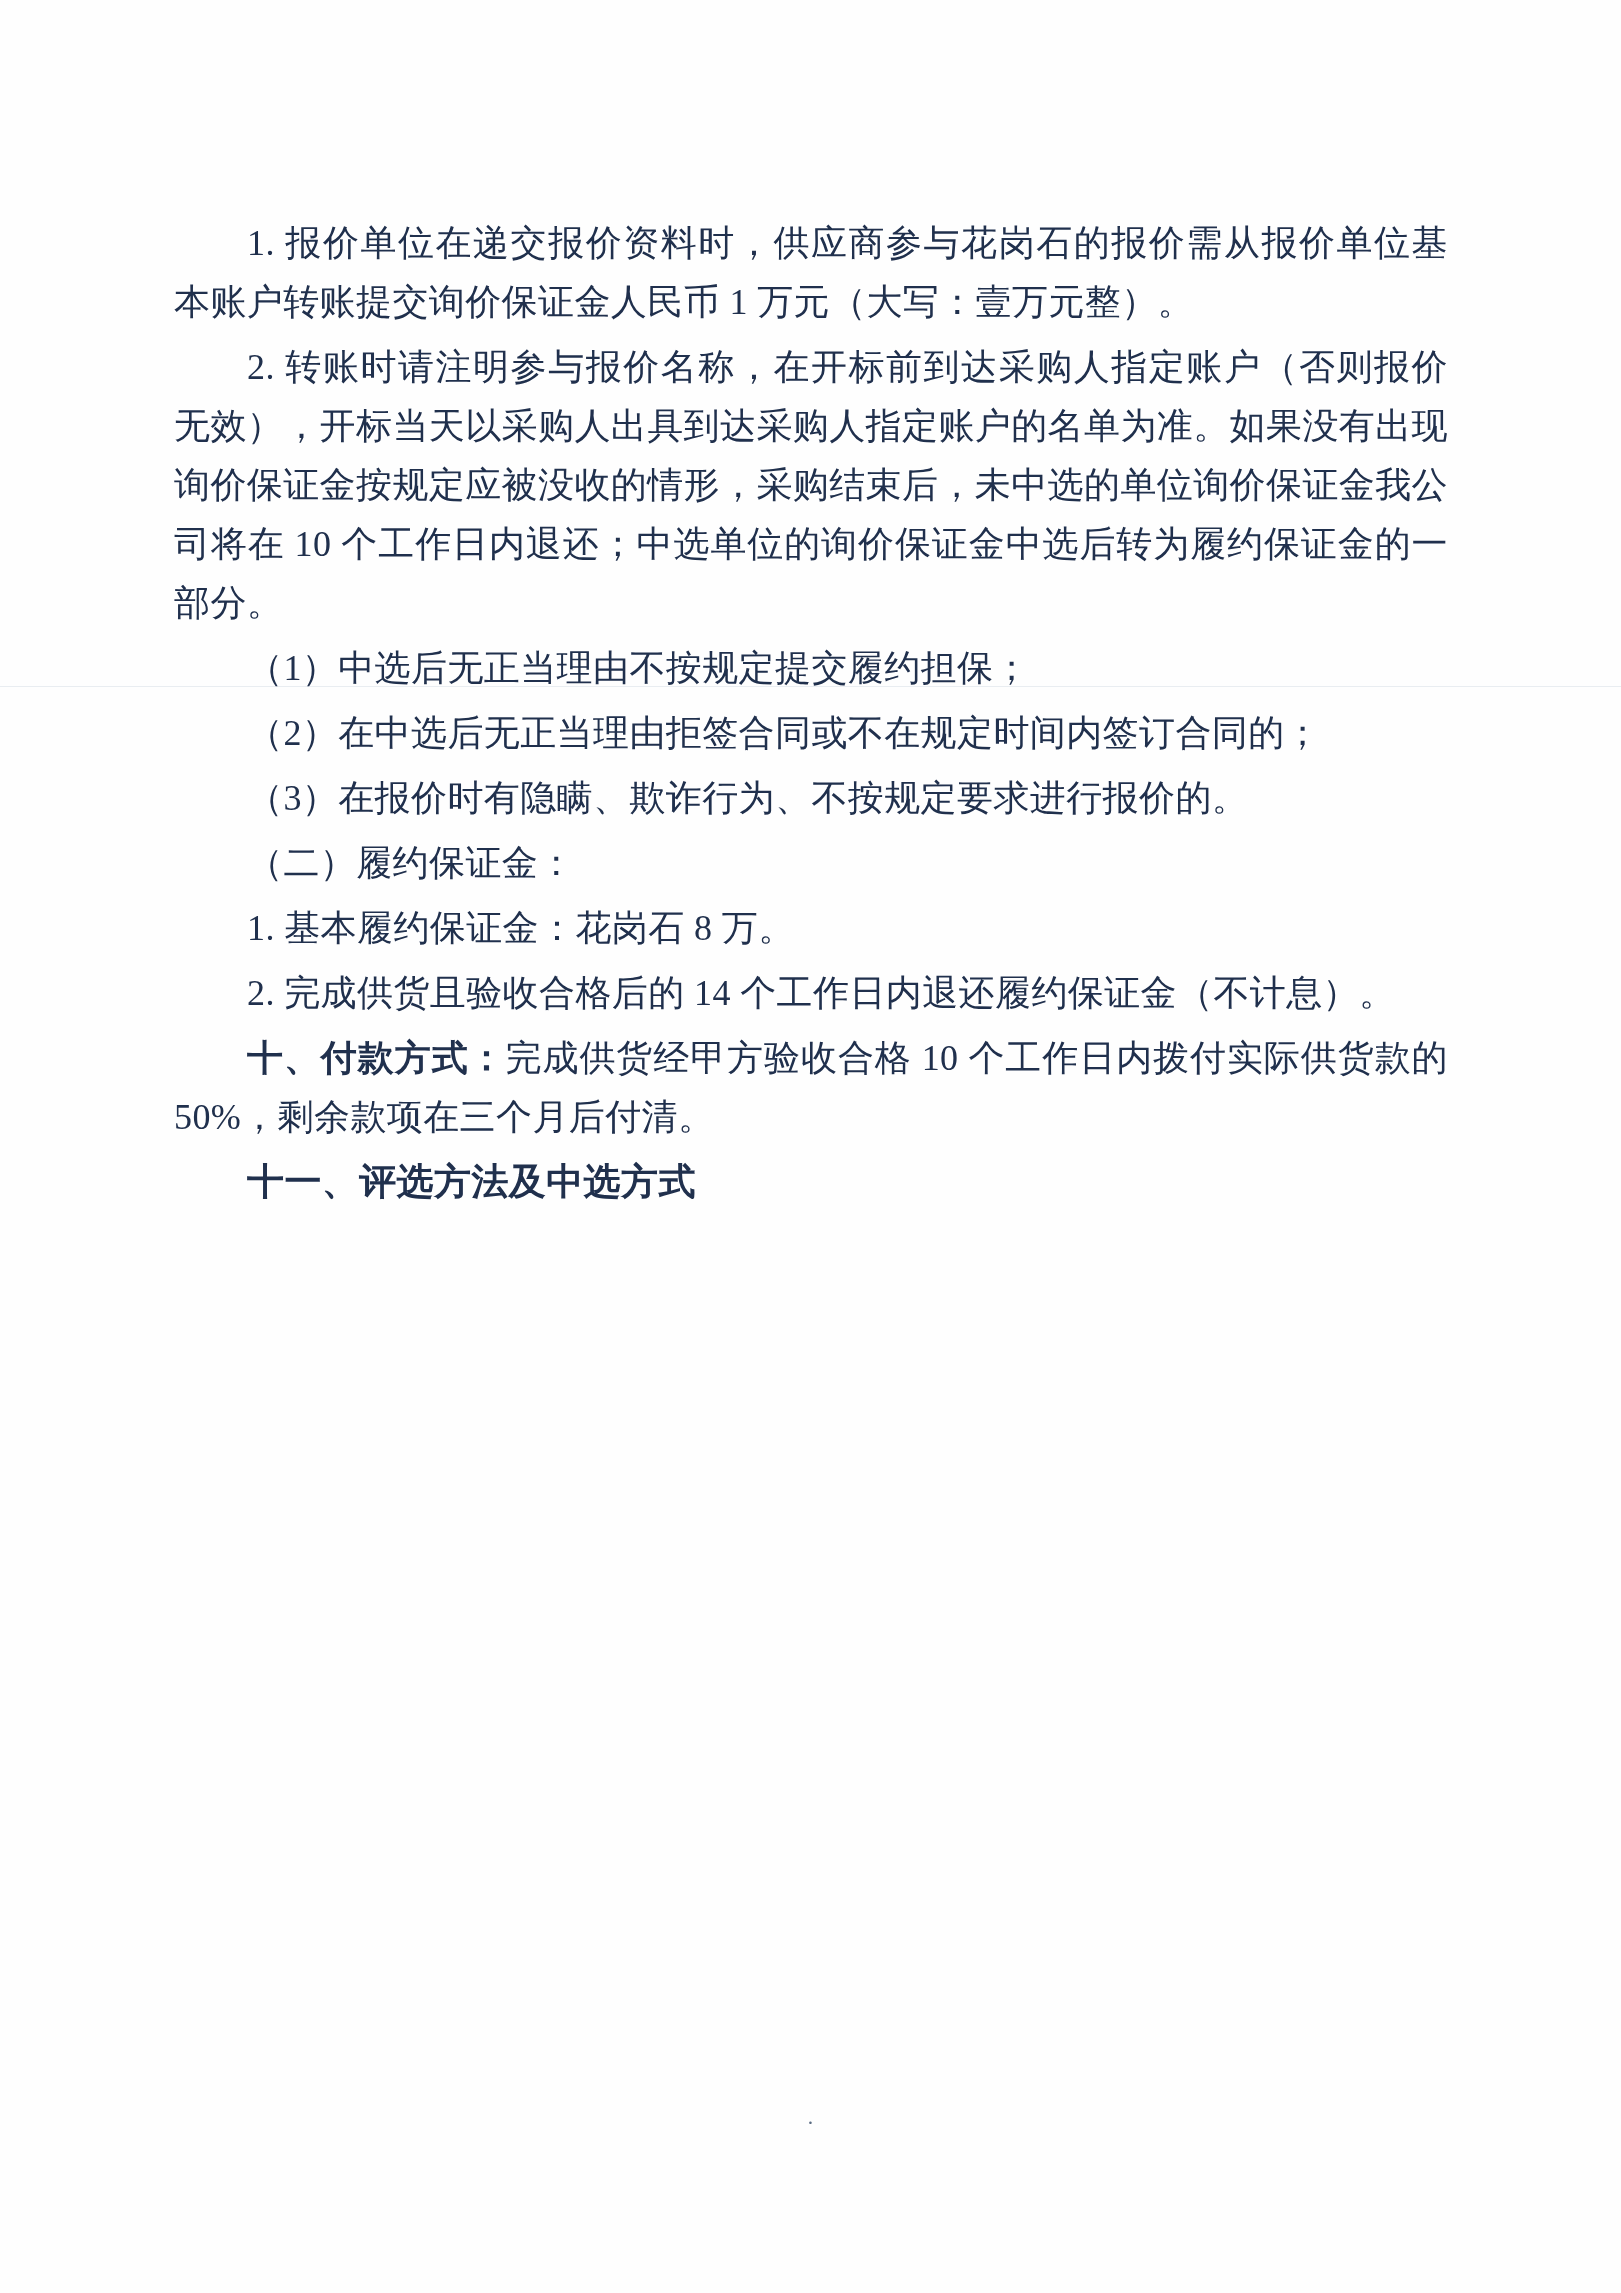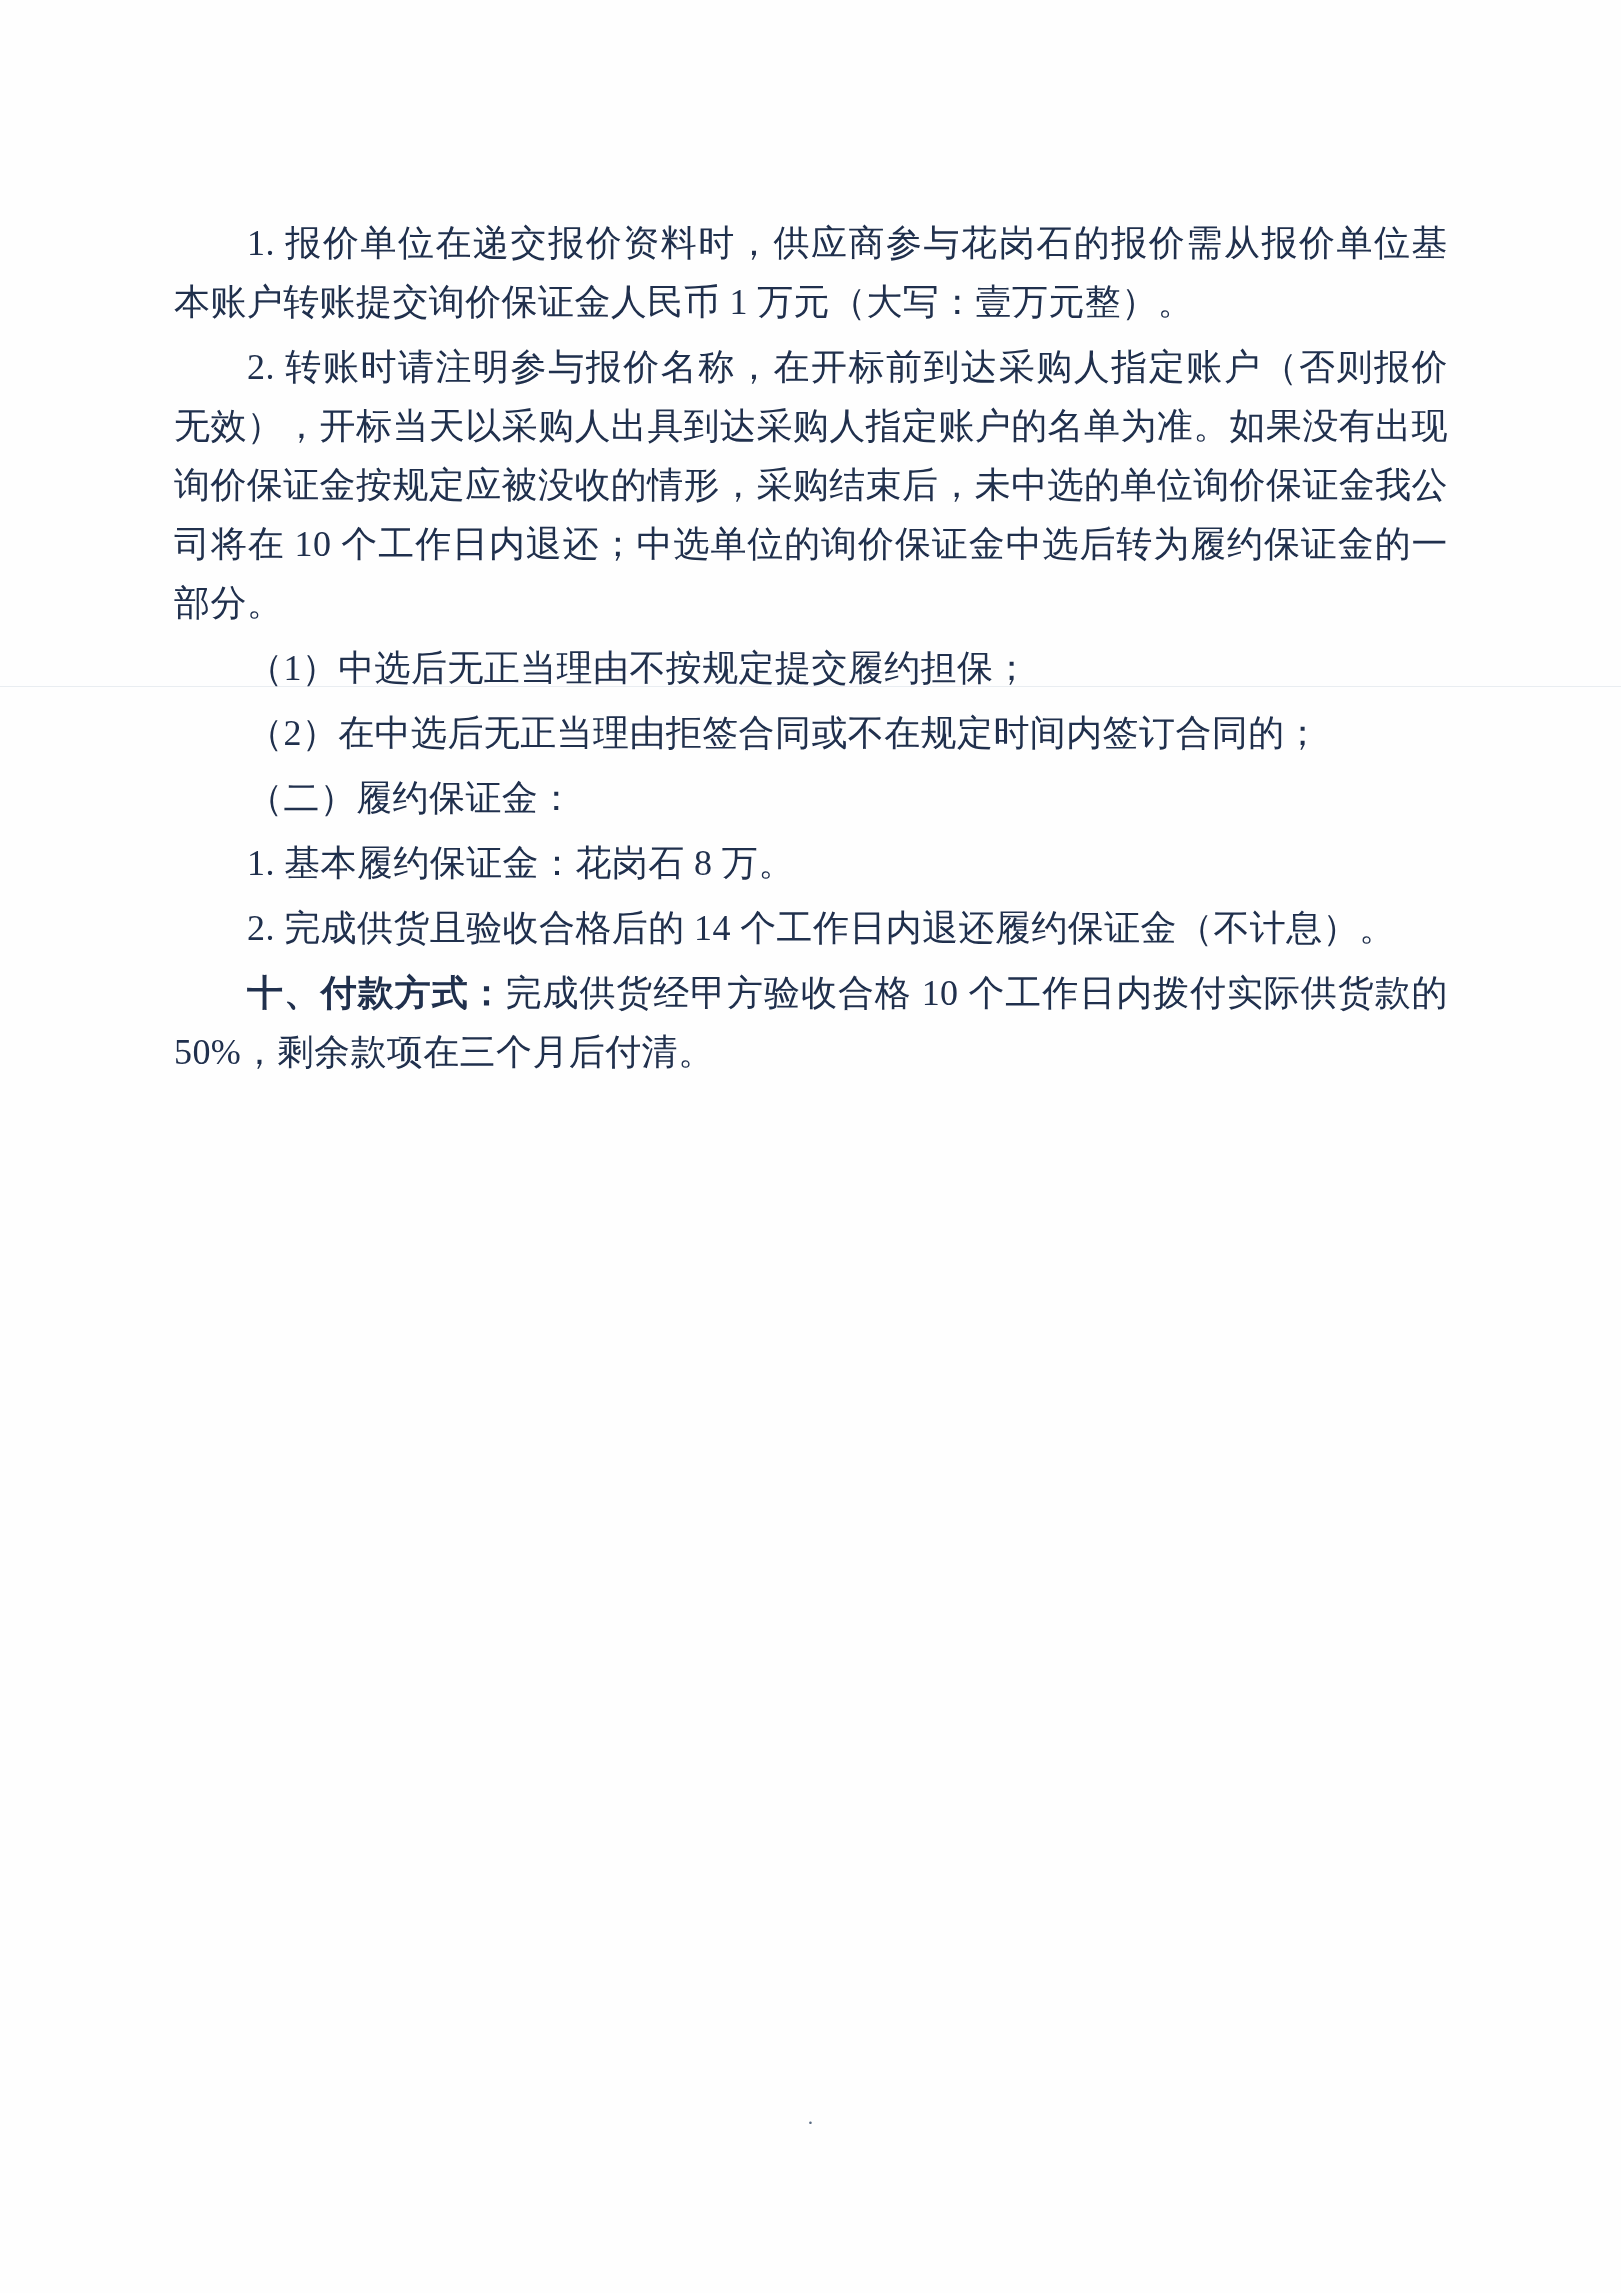--- a/index.html
+++ b/index.html
@@ -80,28 +80,30 @@
 
     <p class="indent">1. 报价单位在递交报价资料时，供应商参与花岗石的报价需从报价单位基本账户转账提交询价保证金人民币 1 万元（大写：壹万元整）。</p>
 
     <p class="indent">2. 转账时请注明参与报价名称，在开标前到达采购人指定账户（否则报价无效），开标当天以采购人出具到达采购人指定账户的名单为准。如果没有出现询价保证金按规定应被没收的情形，采购结束后，未中选的单位询价保证金我公司将在 10 个工作日内退还；中选单位的询价保证金中选后转为履约保证金的一部分。</p>
 
 
     <p class="indent">（1）中选后无正当理由不按规定提交履约担保；</p>
 
     <p class="indent">（2）在中选后无正当理由拒签合同或不在规定时间内签订合同的；</p>
 
+    <p class="indent">（3）在报价时有隐瞒、欺诈行为、不按规定要求进行报价的。</p>
 
     <p class="indent">（二）履约保证金：</p>
 
     <p class="indent">1. 基本履约保证金：花岗石 8 万。</p>
 
     <p class="indent">2. 完成供货且验收合格后的 14 个工作日内退还履约保证金（不计息）。</p>
 
     <p class="indent"><span class="bold">十、付款方式：</span><span>完成供货经甲方验收合格 10 个工作日内拨付实际供货款的 50%，剩余款项在三个月后付清。</span></p>
 
+    <p class="heading">十一、评选方法及中选方式</p>
 
 
   </div>
 
   <div class="page-mark">.</div>
 </div>
 
 
 </body></html>

